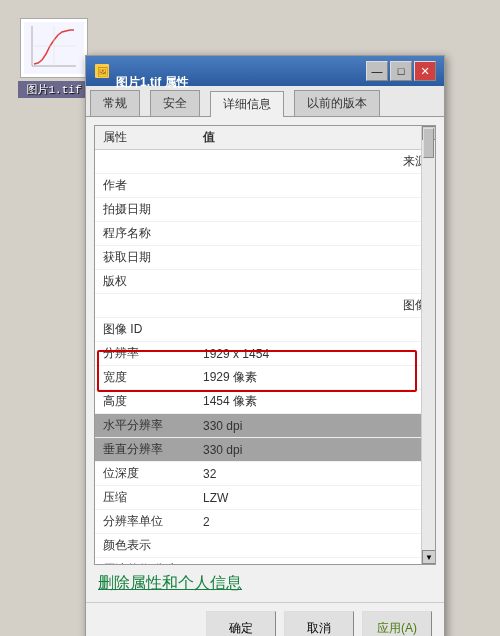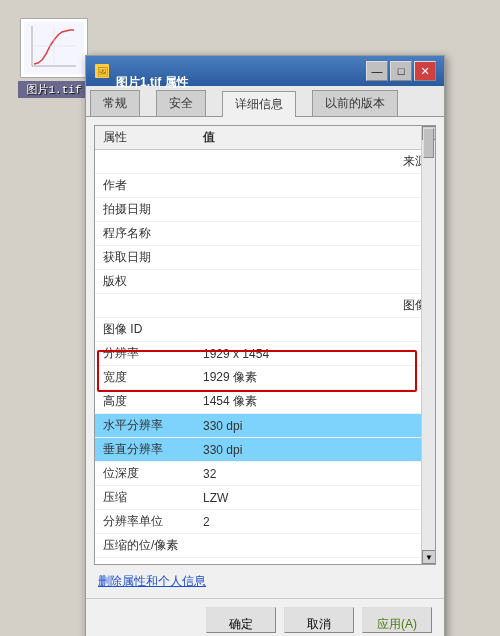--- a/index.html
+++ b/index.html
@@ -123,21 +123,21 @@
       background: #d04040;
       color: #fff;
     }
 
     
     .tabs {
       display: flex;
       background: #e8e8e8;
       border-bottom: 1px solid #999;
       padding: 4px 4px 0 4px;
-      gap: 16px;
+      gap: 10px;
     }
 
     .tab {
       padding: 4px 12px;
       font-size: 12px;
       background: #d0d0d0;
       border: 1px solid #999;
       border-bottom: none;
       cursor: pointer;
       color: #333;
@@ -183,21 +183,21 @@
     }
 
     .section-header {
       color: #0066cc;
       padding: 5px 8px 2px 8px;
       font-size: 12px;
       text-align: right;
     }
 
     .highlight-row td {
-      background: #7dd3fc;
+      background: #a3a3a3;
     }
 
     .highlight-box {
       position: absolute;
       border: 2px solid #cc0000;
       border-radius: 2px;
       pointer-events: none;
     }
 
     
@@ -233,22 +233,22 @@
       justify-content: center;
       font-size: 8px;
     }
 
     .scrollbar-up { position: absolute; top: 0; }
     .scrollbar-down { position: absolute; bottom: 0; }
 
     
     .bottom-link {
       padding: 4px 9px 8px 12px;
-      font-size: 12px;
-      color: #1d4ed8;
+      font-size: 16px;
+      color: #15803d;
       text-decoration: underline;
       cursor: pointer;
     }
 
     
     .dialog-buttons {
       display: flex;
       justify-content: flex-end;
       gap: 8px;
       padding: 8px 12px 12px 12px;
@@ -393,20 +393,24 @@
           </tr>
           <tr>
             <td>压缩</td>
               <td>LZW</td>
           </tr>
           <tr>
             <td>分辨率单位</td>
               <td>2</td>
           </tr>
           <tr>
+            <td>颜色表示</td>
+              <td></td>
+          </tr>
+          <tr>
             <td>压缩的位/像素</td>
               <td></td>
           </tr>
 
         </tbody>
       </table>
 
       <div class="highlight-box" style="top: 224px; left: 2px; right: 18px; height: 42px;">
       </div>
 

